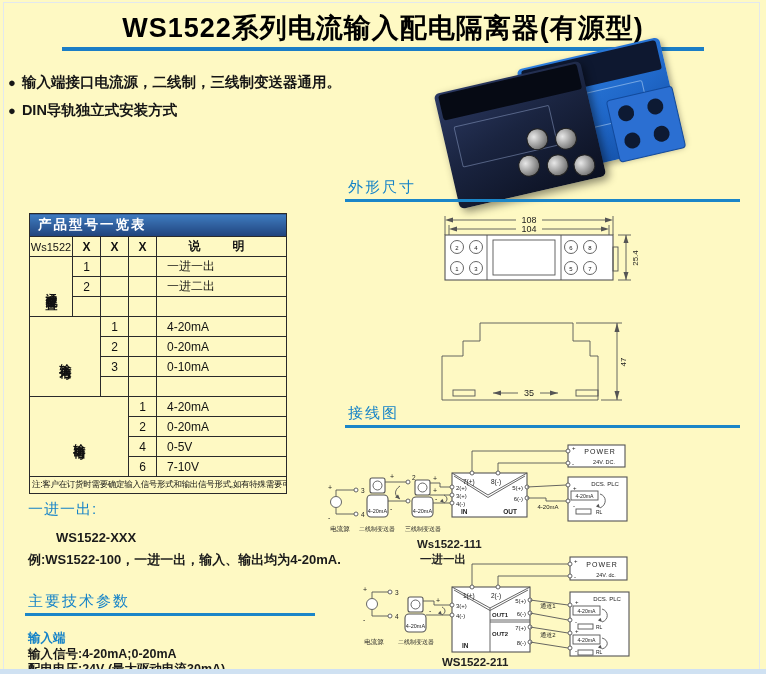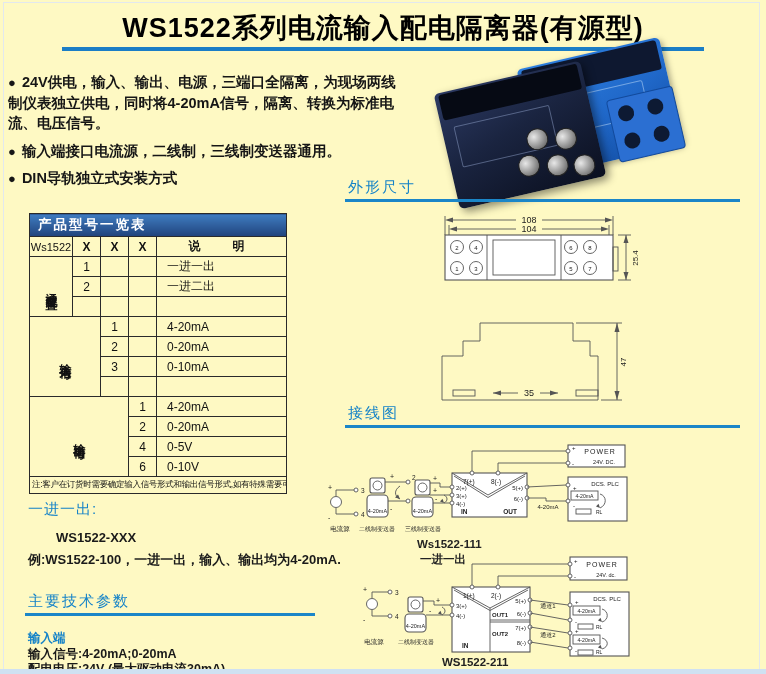--- a/index.html
+++ b/index.html
@@ -72,21 +72,20 @@
 </head>
 <body>
 
 <div class="page">
   <div class="frame"></div>
 
   <div class="title">WS1522系列电流输入配电隔离器(有源型)</div>
   <div class="title-rule"></div>
 
   <div class="features">
-    <div class="feature"><span class="bullet">●</span> <span>24V供电，输入、输出、电源，三端口全隔离，为现场两线制仪表独立供电，同时将4-20mA信号，隔离、转换为标准电流、电压信号。</span></div>
     <div class="feature"><span class="bullet">●</span> <span>输入端接口电流源，二线制，三线制变送器通用。</span></div>
     <div class="feature"><span class="bullet">●</span> <span>DIN导轨独立式安装方式</span></div>
   </div>
 
   <div class="photo">
     <div class="mod mod-back">
       <div class="top-band"></div>
       <div class="label"></div>
       <div class="tblock">
         <div class="thole" style="left:8px;top:8px;"></div>
@@ -175,21 +174,21 @@
     <tr>
       <td class="code">2</td>
       <td class="desc">0-20mA</td>
     </tr>
     <tr>
       <td class="code">4</td>
       <td class="desc">0-5V</td>
     </tr>
     <tr>
       <td class="code">6</td>
-      <td class="desc">0-10V</td>
+      <td class="desc">7-10V</td>
     </tr>
     <tr>
           <td class="note" colspan="5">注:客户在订货时需要确定输入信号形式和输出信号形式,如有特殊需要可以定制.</td>
         </tr>
   </tbody>
     </table>
 
   <div class="sec-head" style="left:348px;top:178px;">外形尺寸</div>
   <div class="rule" style="left:345px;top:199px;width:395px;"></div>
   <div class="sec-head" style="left:348px;top:404px;">接线图</div>

